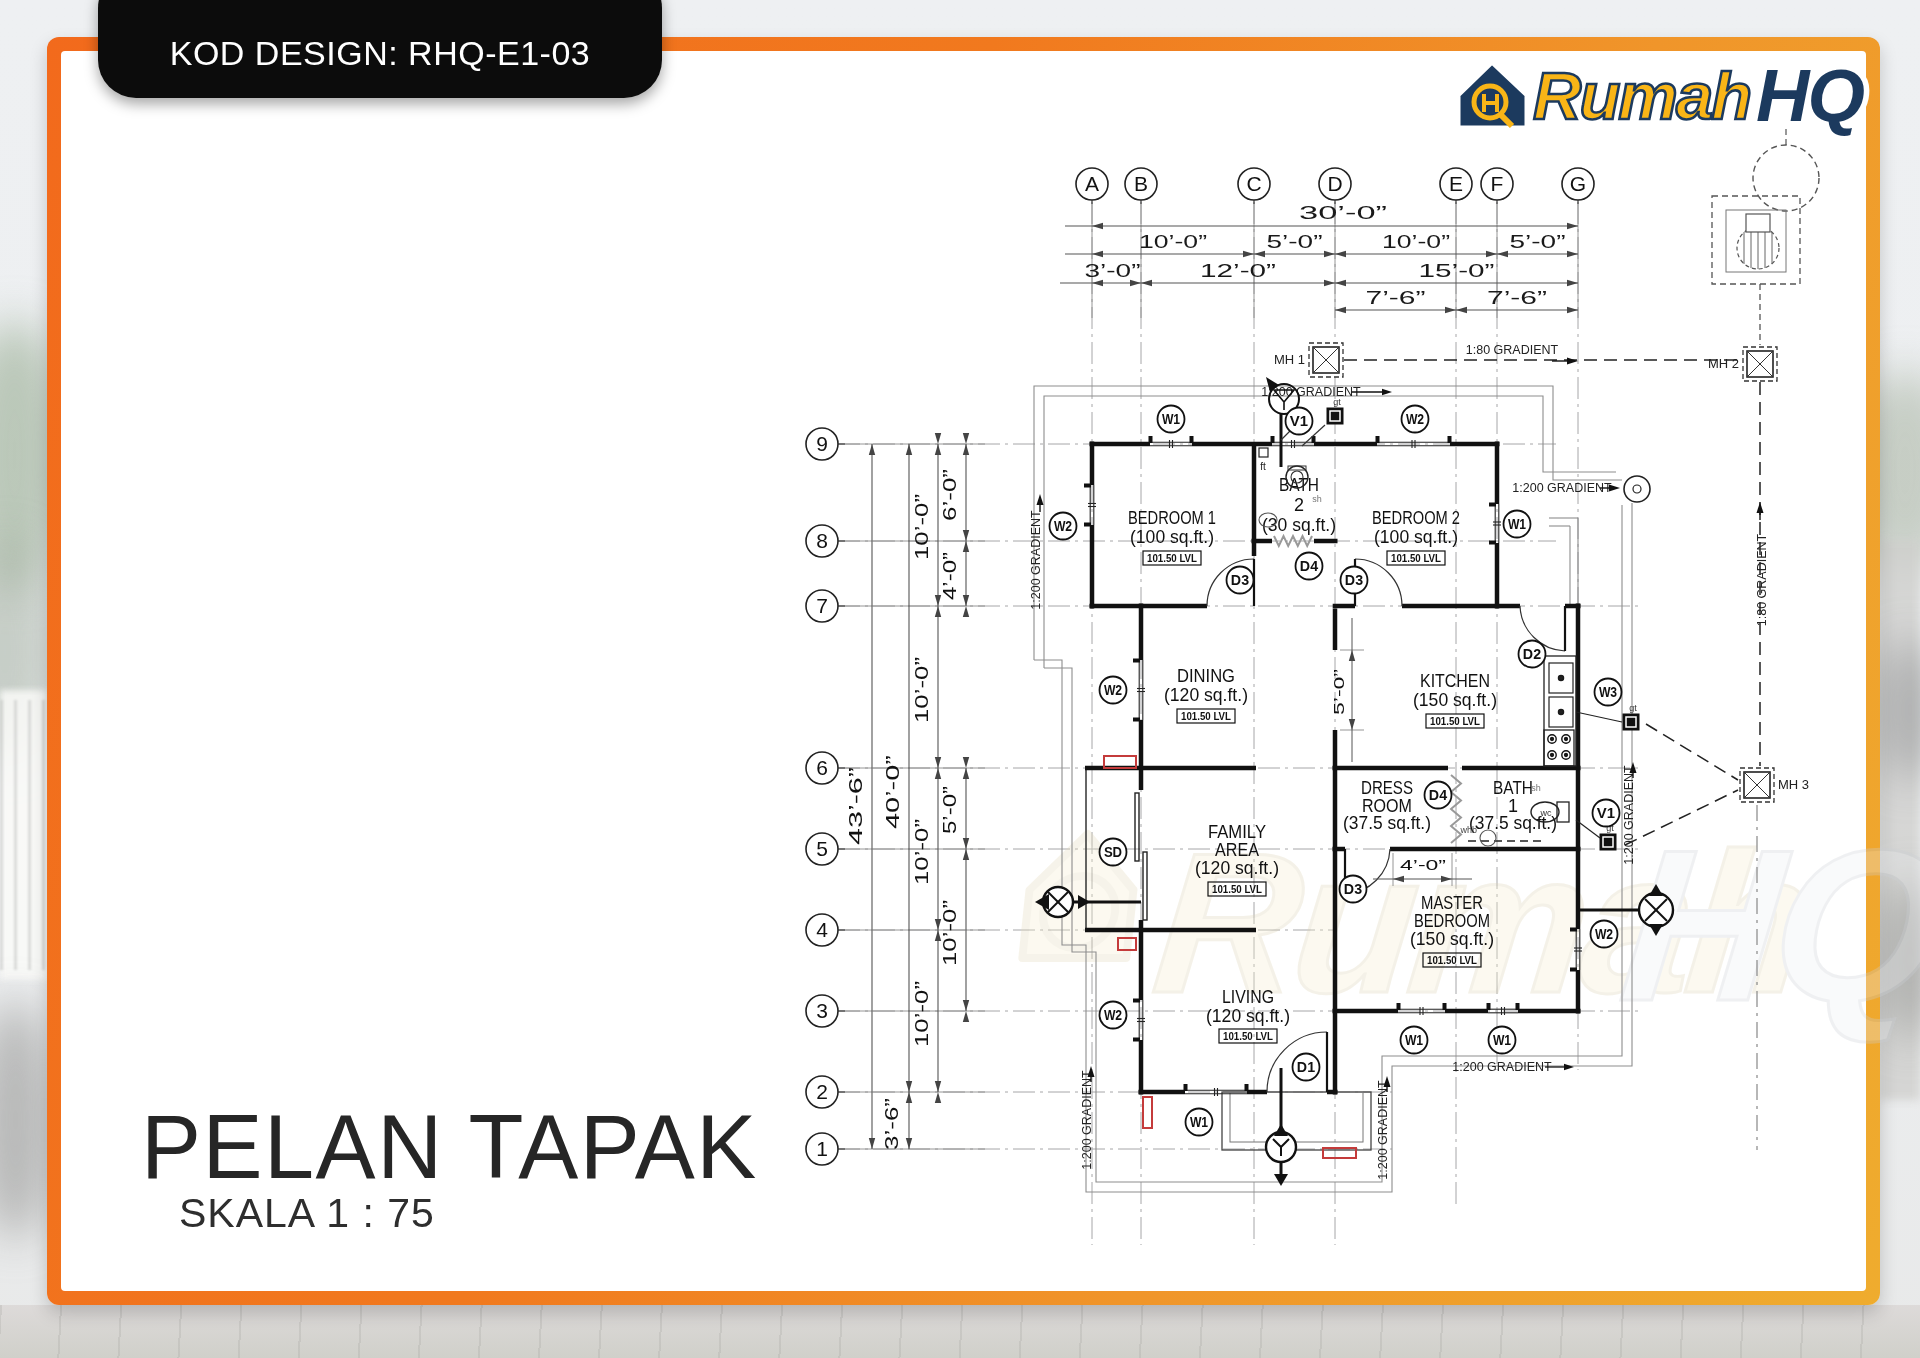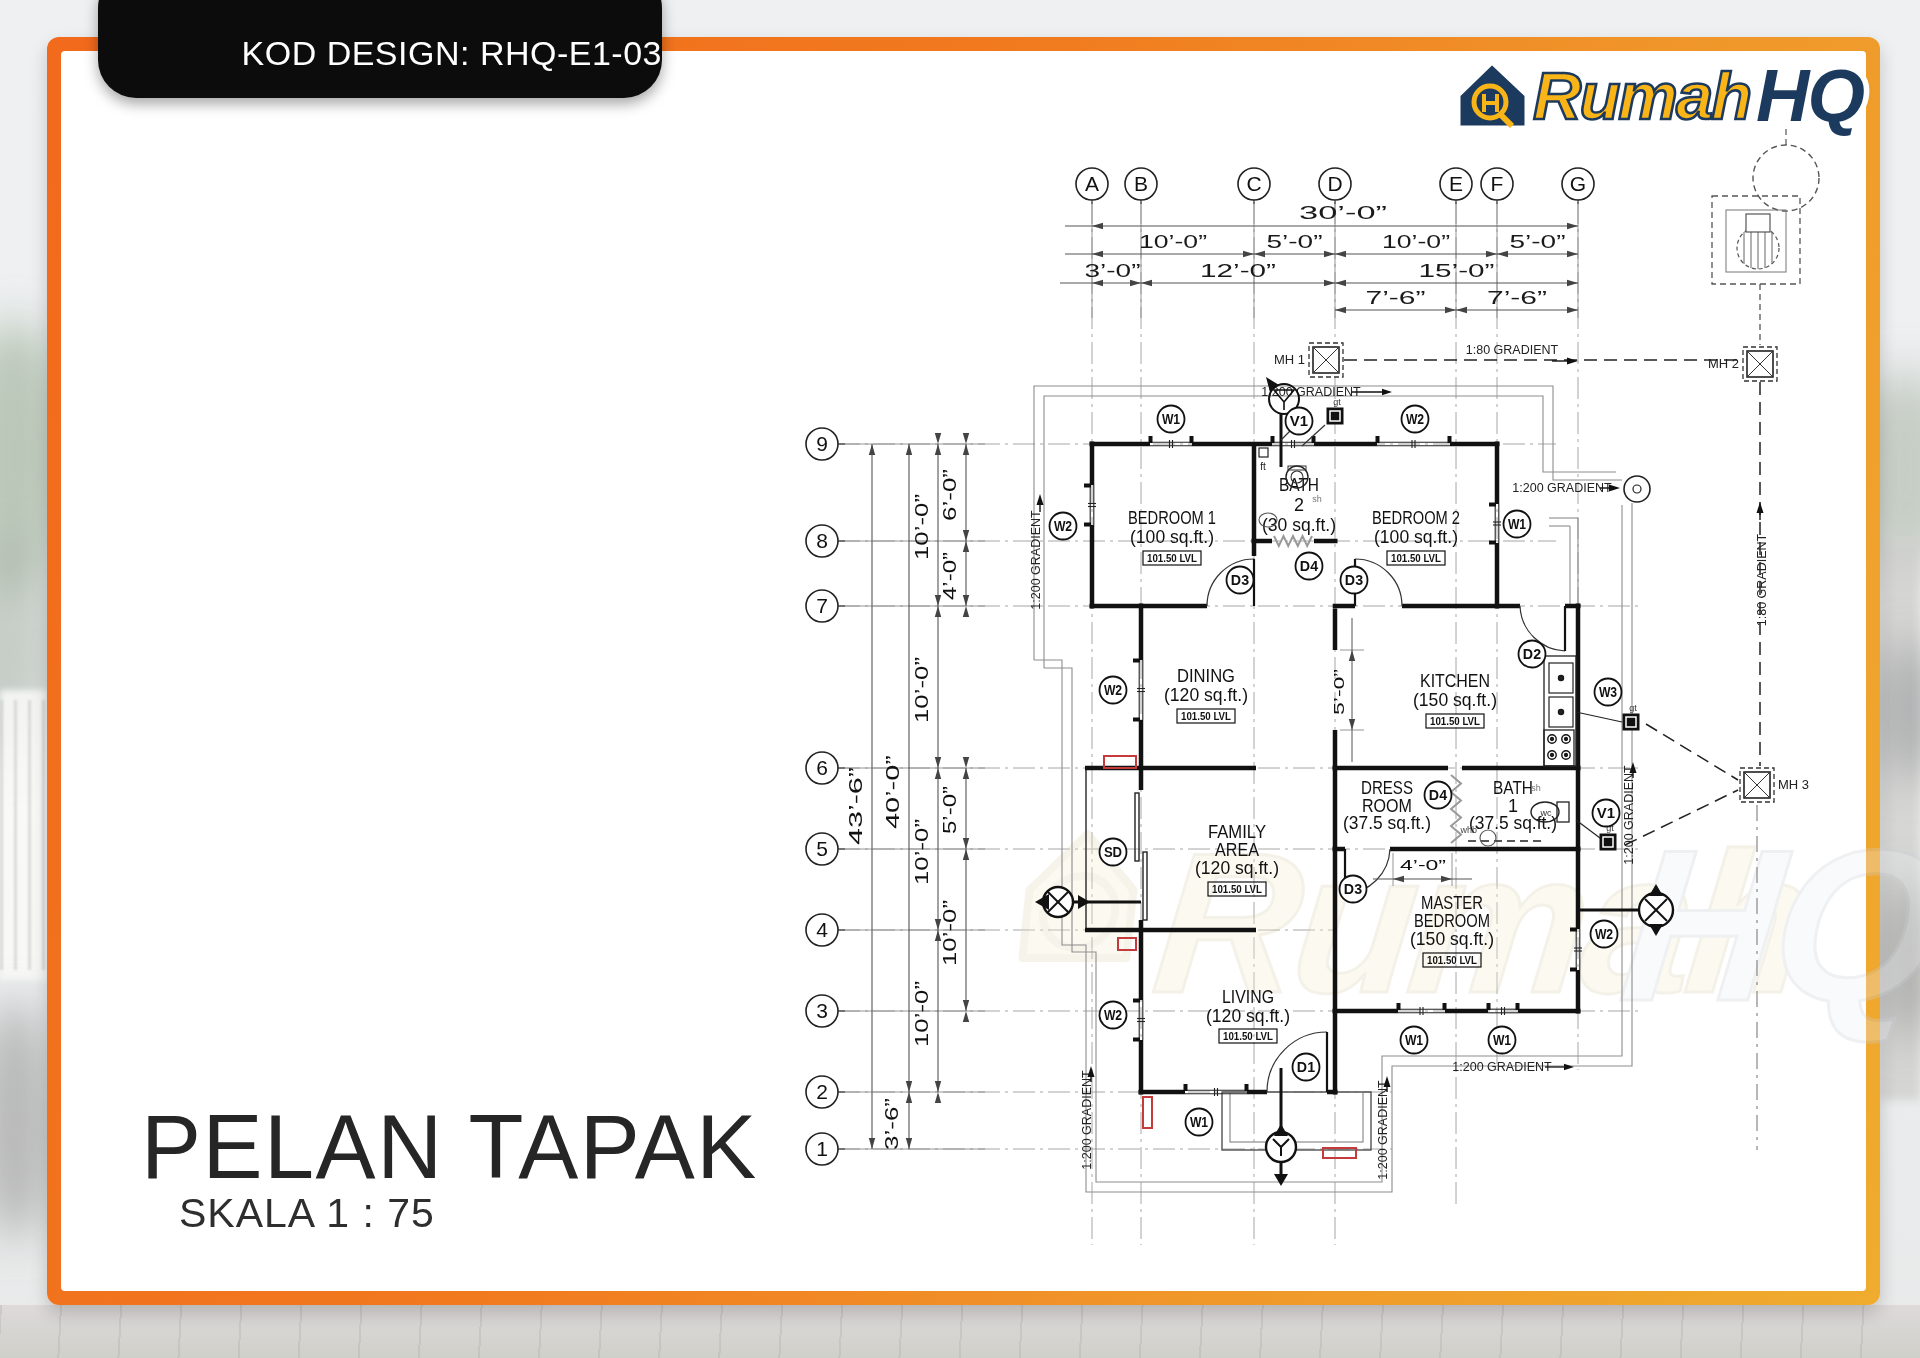--- a/index.html
+++ b/index.html
@@ -3,21 +3,21 @@
 <style>
   html,body{margin:0;padding:0;width:1920px;height:1358px;overflow:hidden;background:#eef0f2;font-family:"Liberation Sans",sans-serif;}
   .bg{position:absolute;inset:0;}
   .blob{position:absolute;border-radius:50%;filter:blur(22px);}
   .card-border{position:absolute;left:47px;top:37px;width:1833px;height:1268px;border-radius:12px;
      background:linear-gradient(113deg,#f26a1c 0%,#f1791e 40%,#f0952a 68%,#efac2e 100%);
      box-shadow:0 8px 18px rgba(0,0,0,0.18);}
   .card{position:absolute;left:61px;top:51px;width:1805px;height:1240px;background:#ffffff;border-radius:4px;}
   .pill{position:absolute;left:98px;top:-30px;width:564px;height:128px;background:#0c0c0c;border-radius:38px;
      box-shadow:0 6px 14px rgba(0,0,0,0.35);}
-  .pill span{position:absolute;left:0;right:0;top:64px;text-align:right;color:#fff;font-size:34px;letter-spacing:0.5px;}
+  .pill span{position:absolute;left:0;right:0;top:64px;text-align:center;color:#fff;font-size:34px;letter-spacing:0.5px;}
   .title{position:absolute;left:141px;top:1096px;color:#262626;font-size:90px;letter-spacing:1.5px;font-weight:400;}
   .subtitle{position:absolute;left:143px;top:1190px;color:#2e2e2e;font-size:41px;letter-spacing:1px;margin-left:36px;}
 </style></head>
 <body>
 <div class="bg">
   <div style="position:absolute;left:0;top:0;width:100%;height:100%;background:linear-gradient(180deg,#eef0f2 0%,#edeff1 60%,#e8e9e9 100%);"></div>
   <div class="blob" style="left:-38px;top:320px;width:105px;height:270px;background:rgba(125,150,115,0.45);"></div>
   <div class="blob" style="left:-45px;top:540px;width:100px;height:220px;background:rgba(145,160,140,0.42);"></div>
   <div style="position:absolute;left:0;top:690px;width:47px;height:290px;background:rgba(250,250,248,0.85);filter:blur(3px);"></div>
   <div style="position:absolute;left:0;top:700px;width:47px;height:270px;background:repeating-linear-gradient(90deg,rgba(190,192,190,0.5) 0 3px,rgba(255,255,255,0) 3px 14px);filter:blur(1px);"></div>

